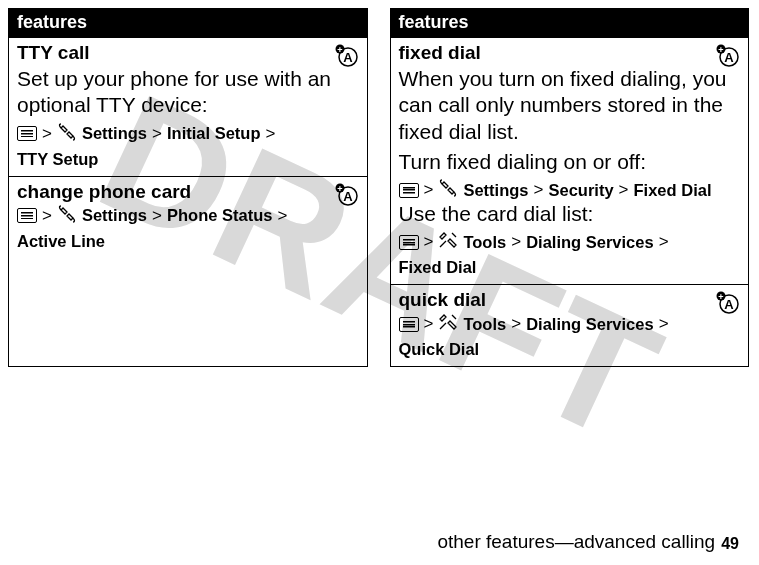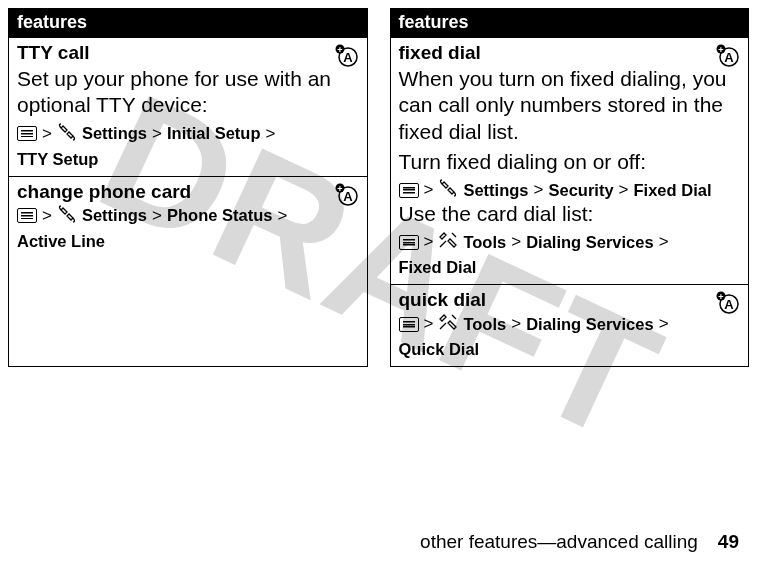--- a/index.html
+++ b/index.html
@@ -105,24 +105,24 @@
     vertical-align:-4px;
   }
   .wrench-icon svg, .tools-icon svg { width:20px; height:18px; }
   .footer {
     position: absolute;
     bottom: 12px;
     right: 20px;
     font-size: 19px;
     display: flex;
     align-items: flex-end;
-    gap: 20px;
+    gap: 6px;
     z-index: 1;
   }
-  .pagenum { font-weight: bold; font-size: 19px; }
+  .pagenum { font-weight: bold; font-size: 16px; }
 </style>
 </head>
 <body>
 
 <div class="watermark">DRAFT</div>
 
 <div class="page">
 
   <div class="col">
     <div class="header">features</div>

